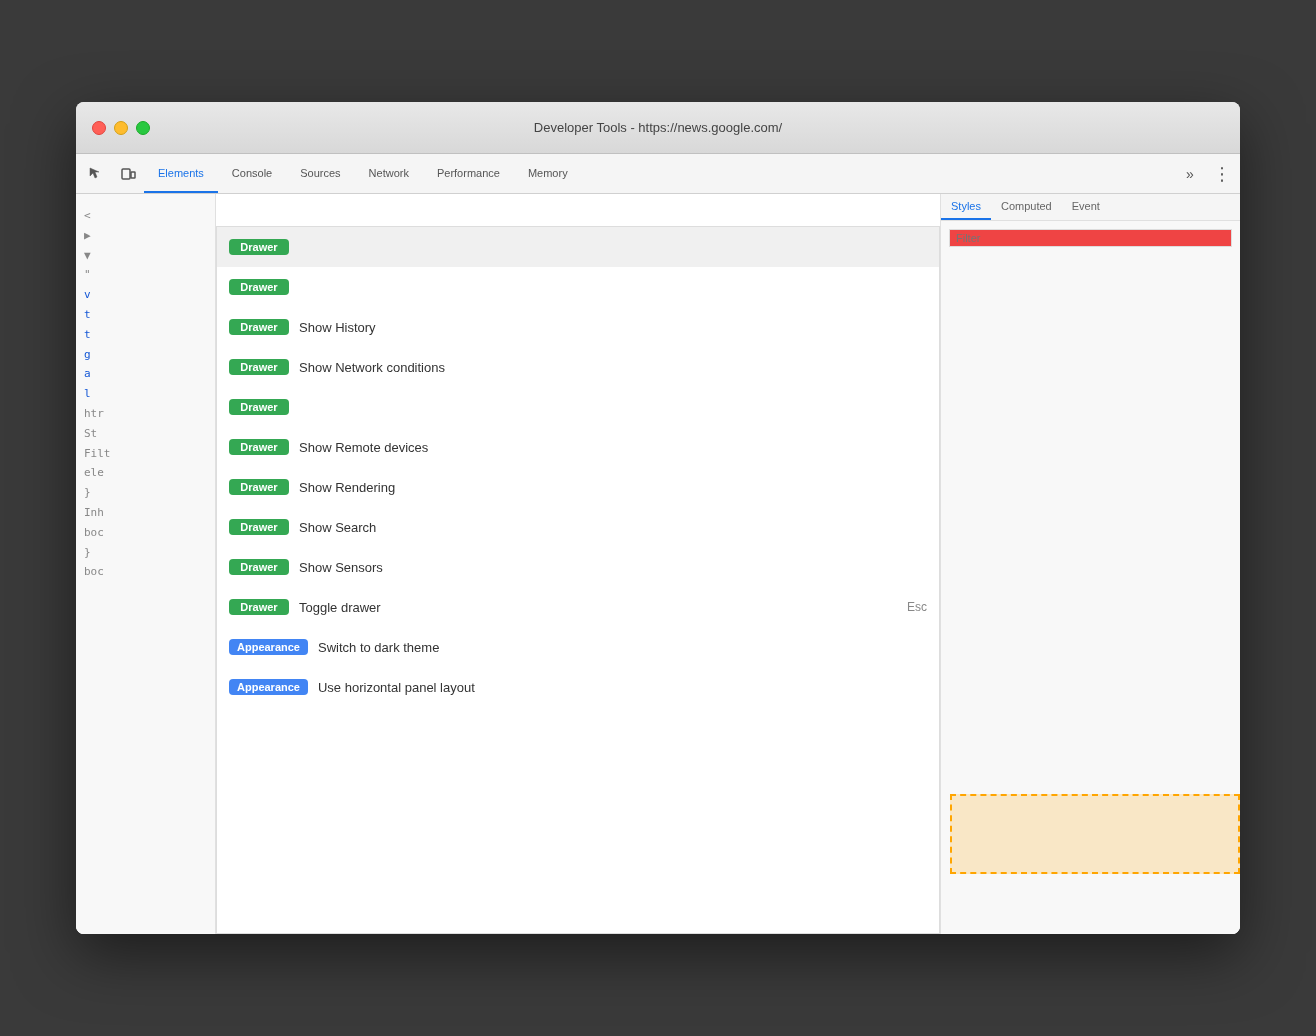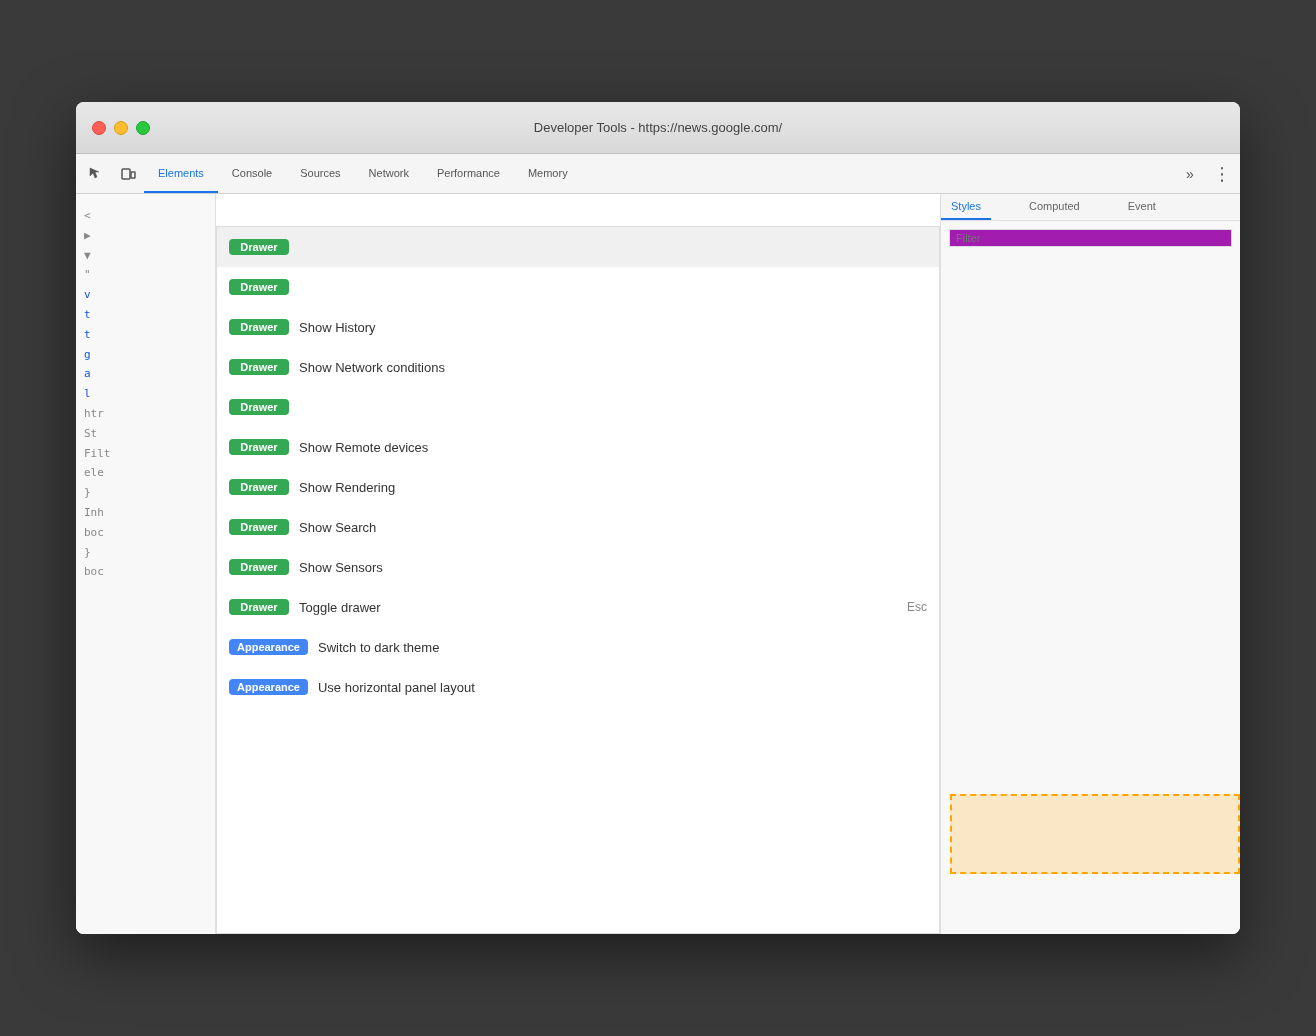--- a/index.html
+++ b/index.html
@@ -270,21 +270,20 @@
       background: #f8f8f8;
       border-left: 1px solid #e0e0e0;
       display: flex;
       flex-direction: column;
     }
 
     .right-panel-tabs {
       display: flex;
       border-bottom: 1px solid #e0e0e0;
       background: #f5f5f5;
-      gap: 28px;
     }
 
     .right-panel-tab {
       padding: 6px 10px;
       font-size: 11px;
       color: #666;
       cursor: pointer;
       border-bottom: 2px solid transparent;
     }
 
@@ -294,21 +293,21 @@
     }
 
     .right-panel-content {
       padding: 8px;
       font-size: 11px;
       font-family: 'Menlo', monospace;
       flex: 1;
     }
 
     .right-panel-filter {
-      background: #a21caf;
+      background: #ef4444;
       border: 1px solid #ddd;
       padding: 2px 6px;
       font-size: 11px;
       width: 100%;
       margin-bottom: 20px;
       outline: none;
     }
 
     .highlighted-preview {
       position: absolute;

